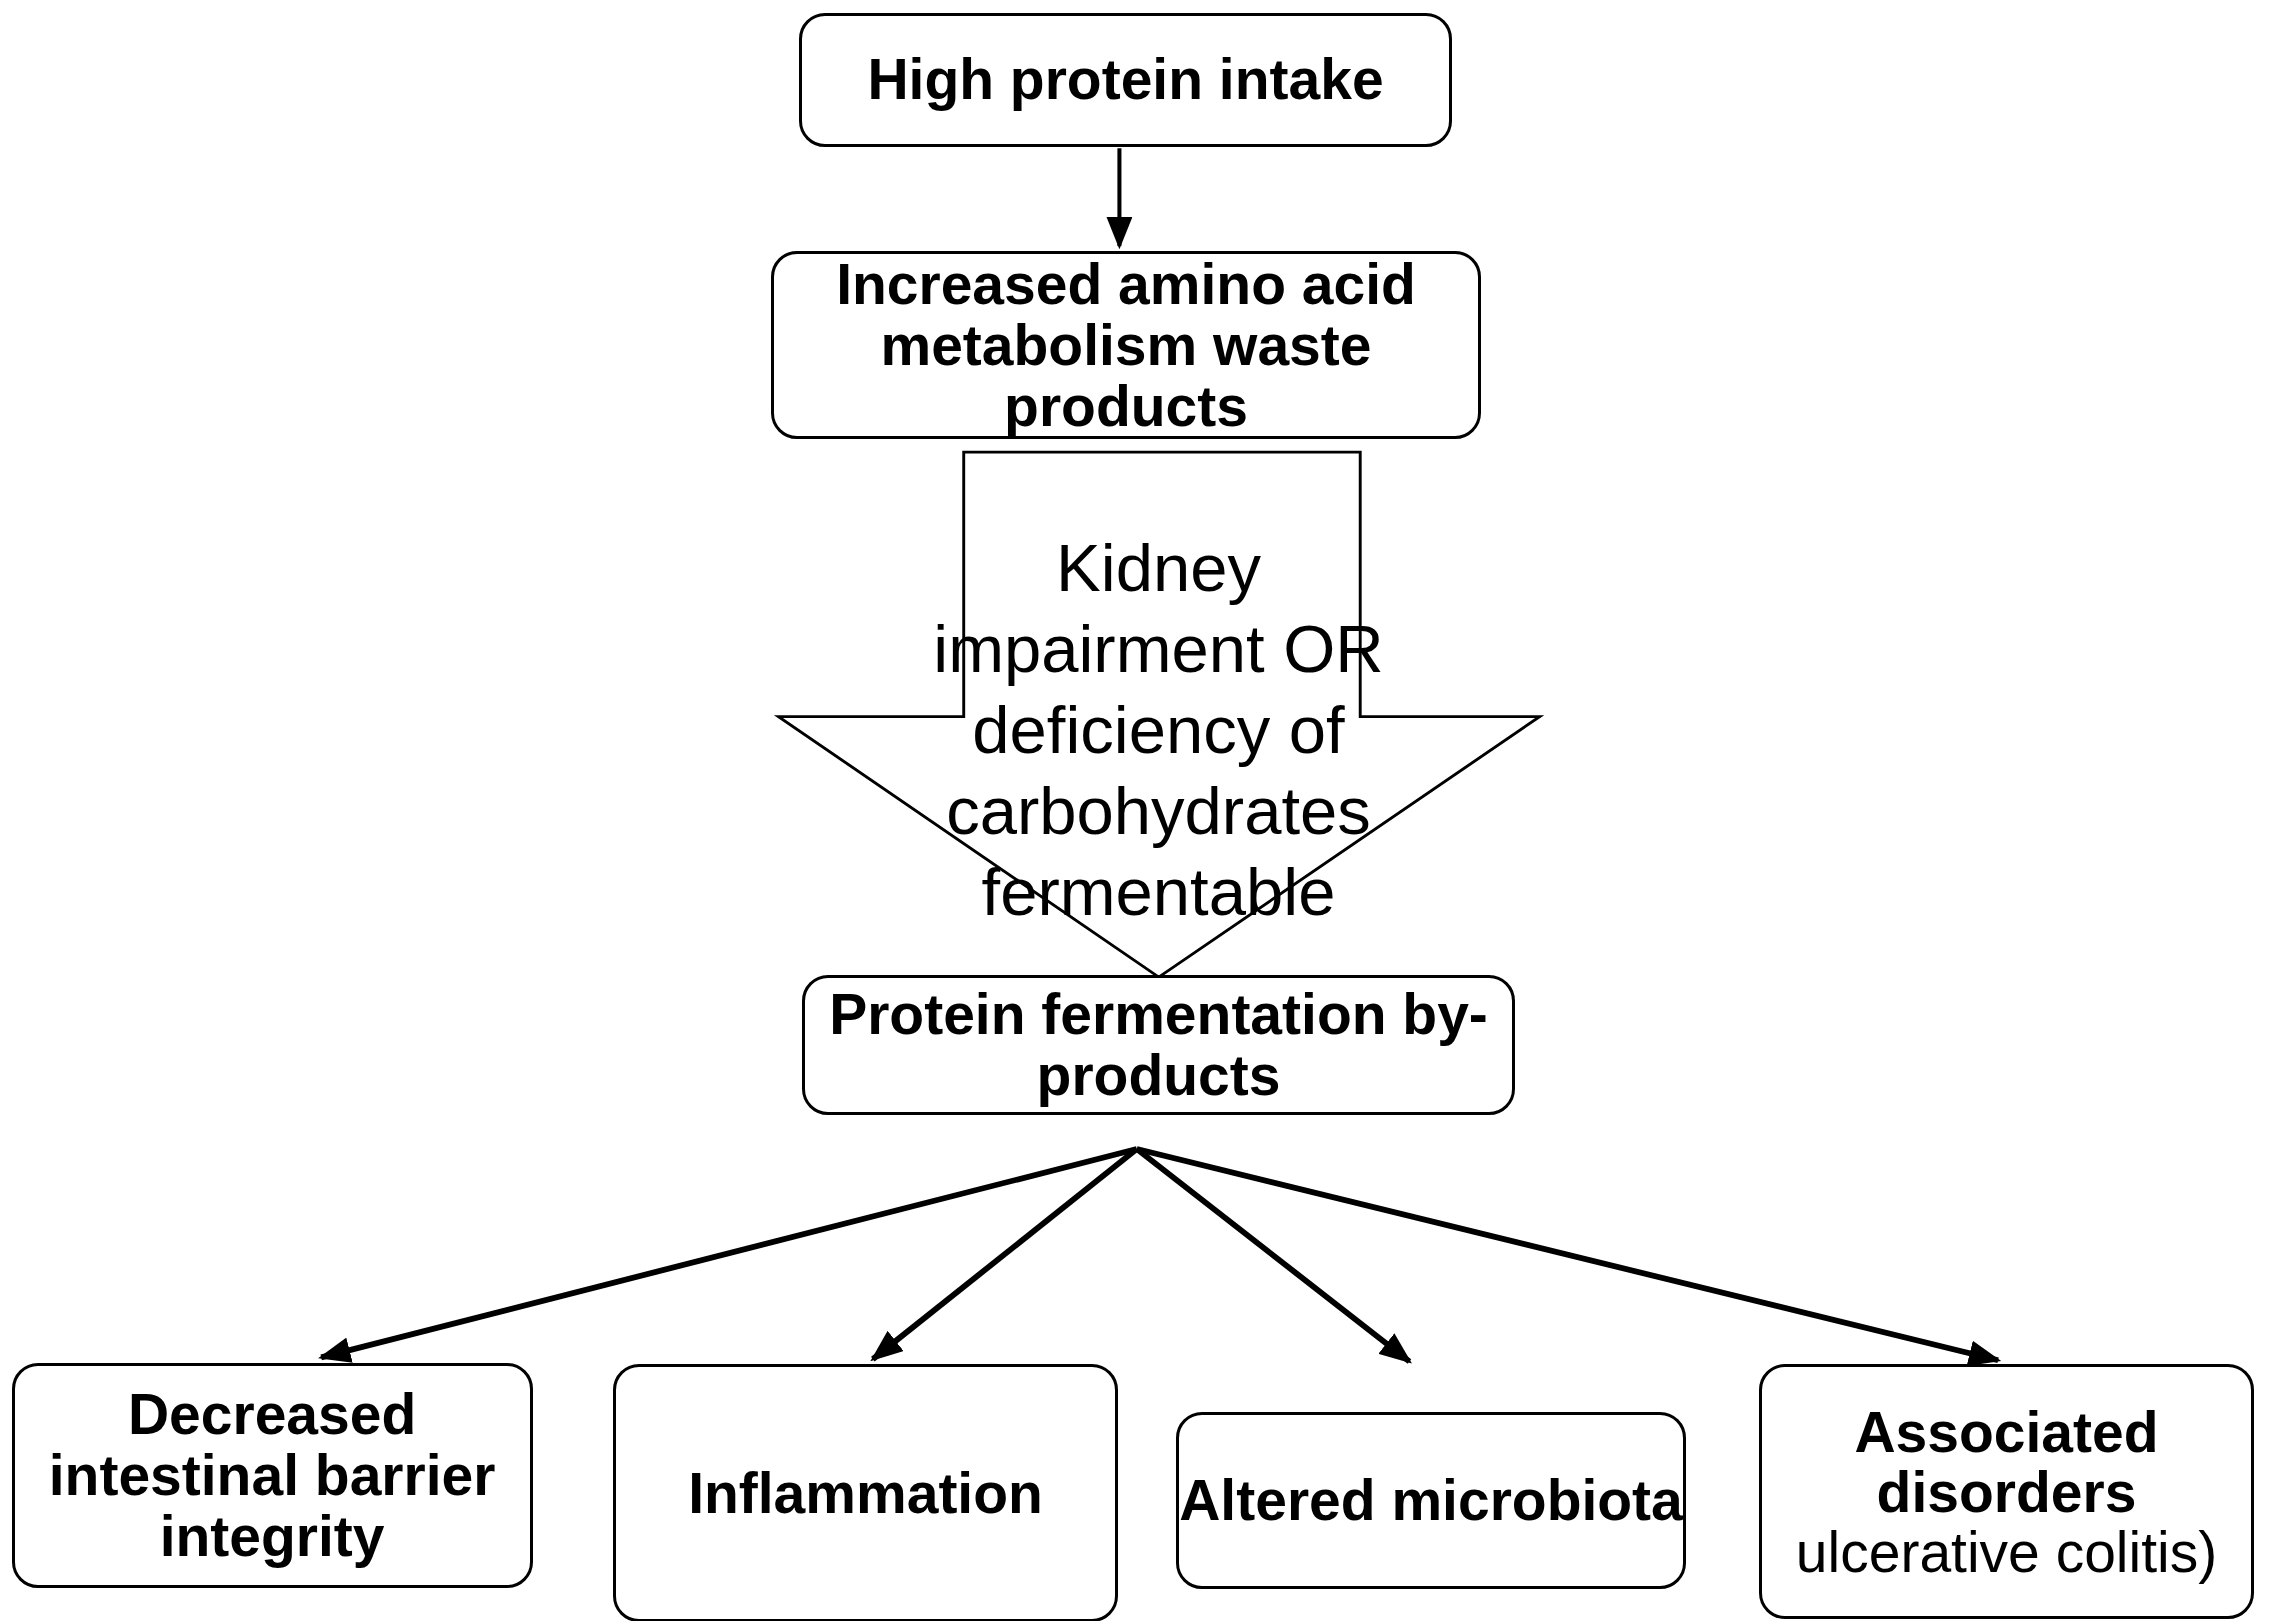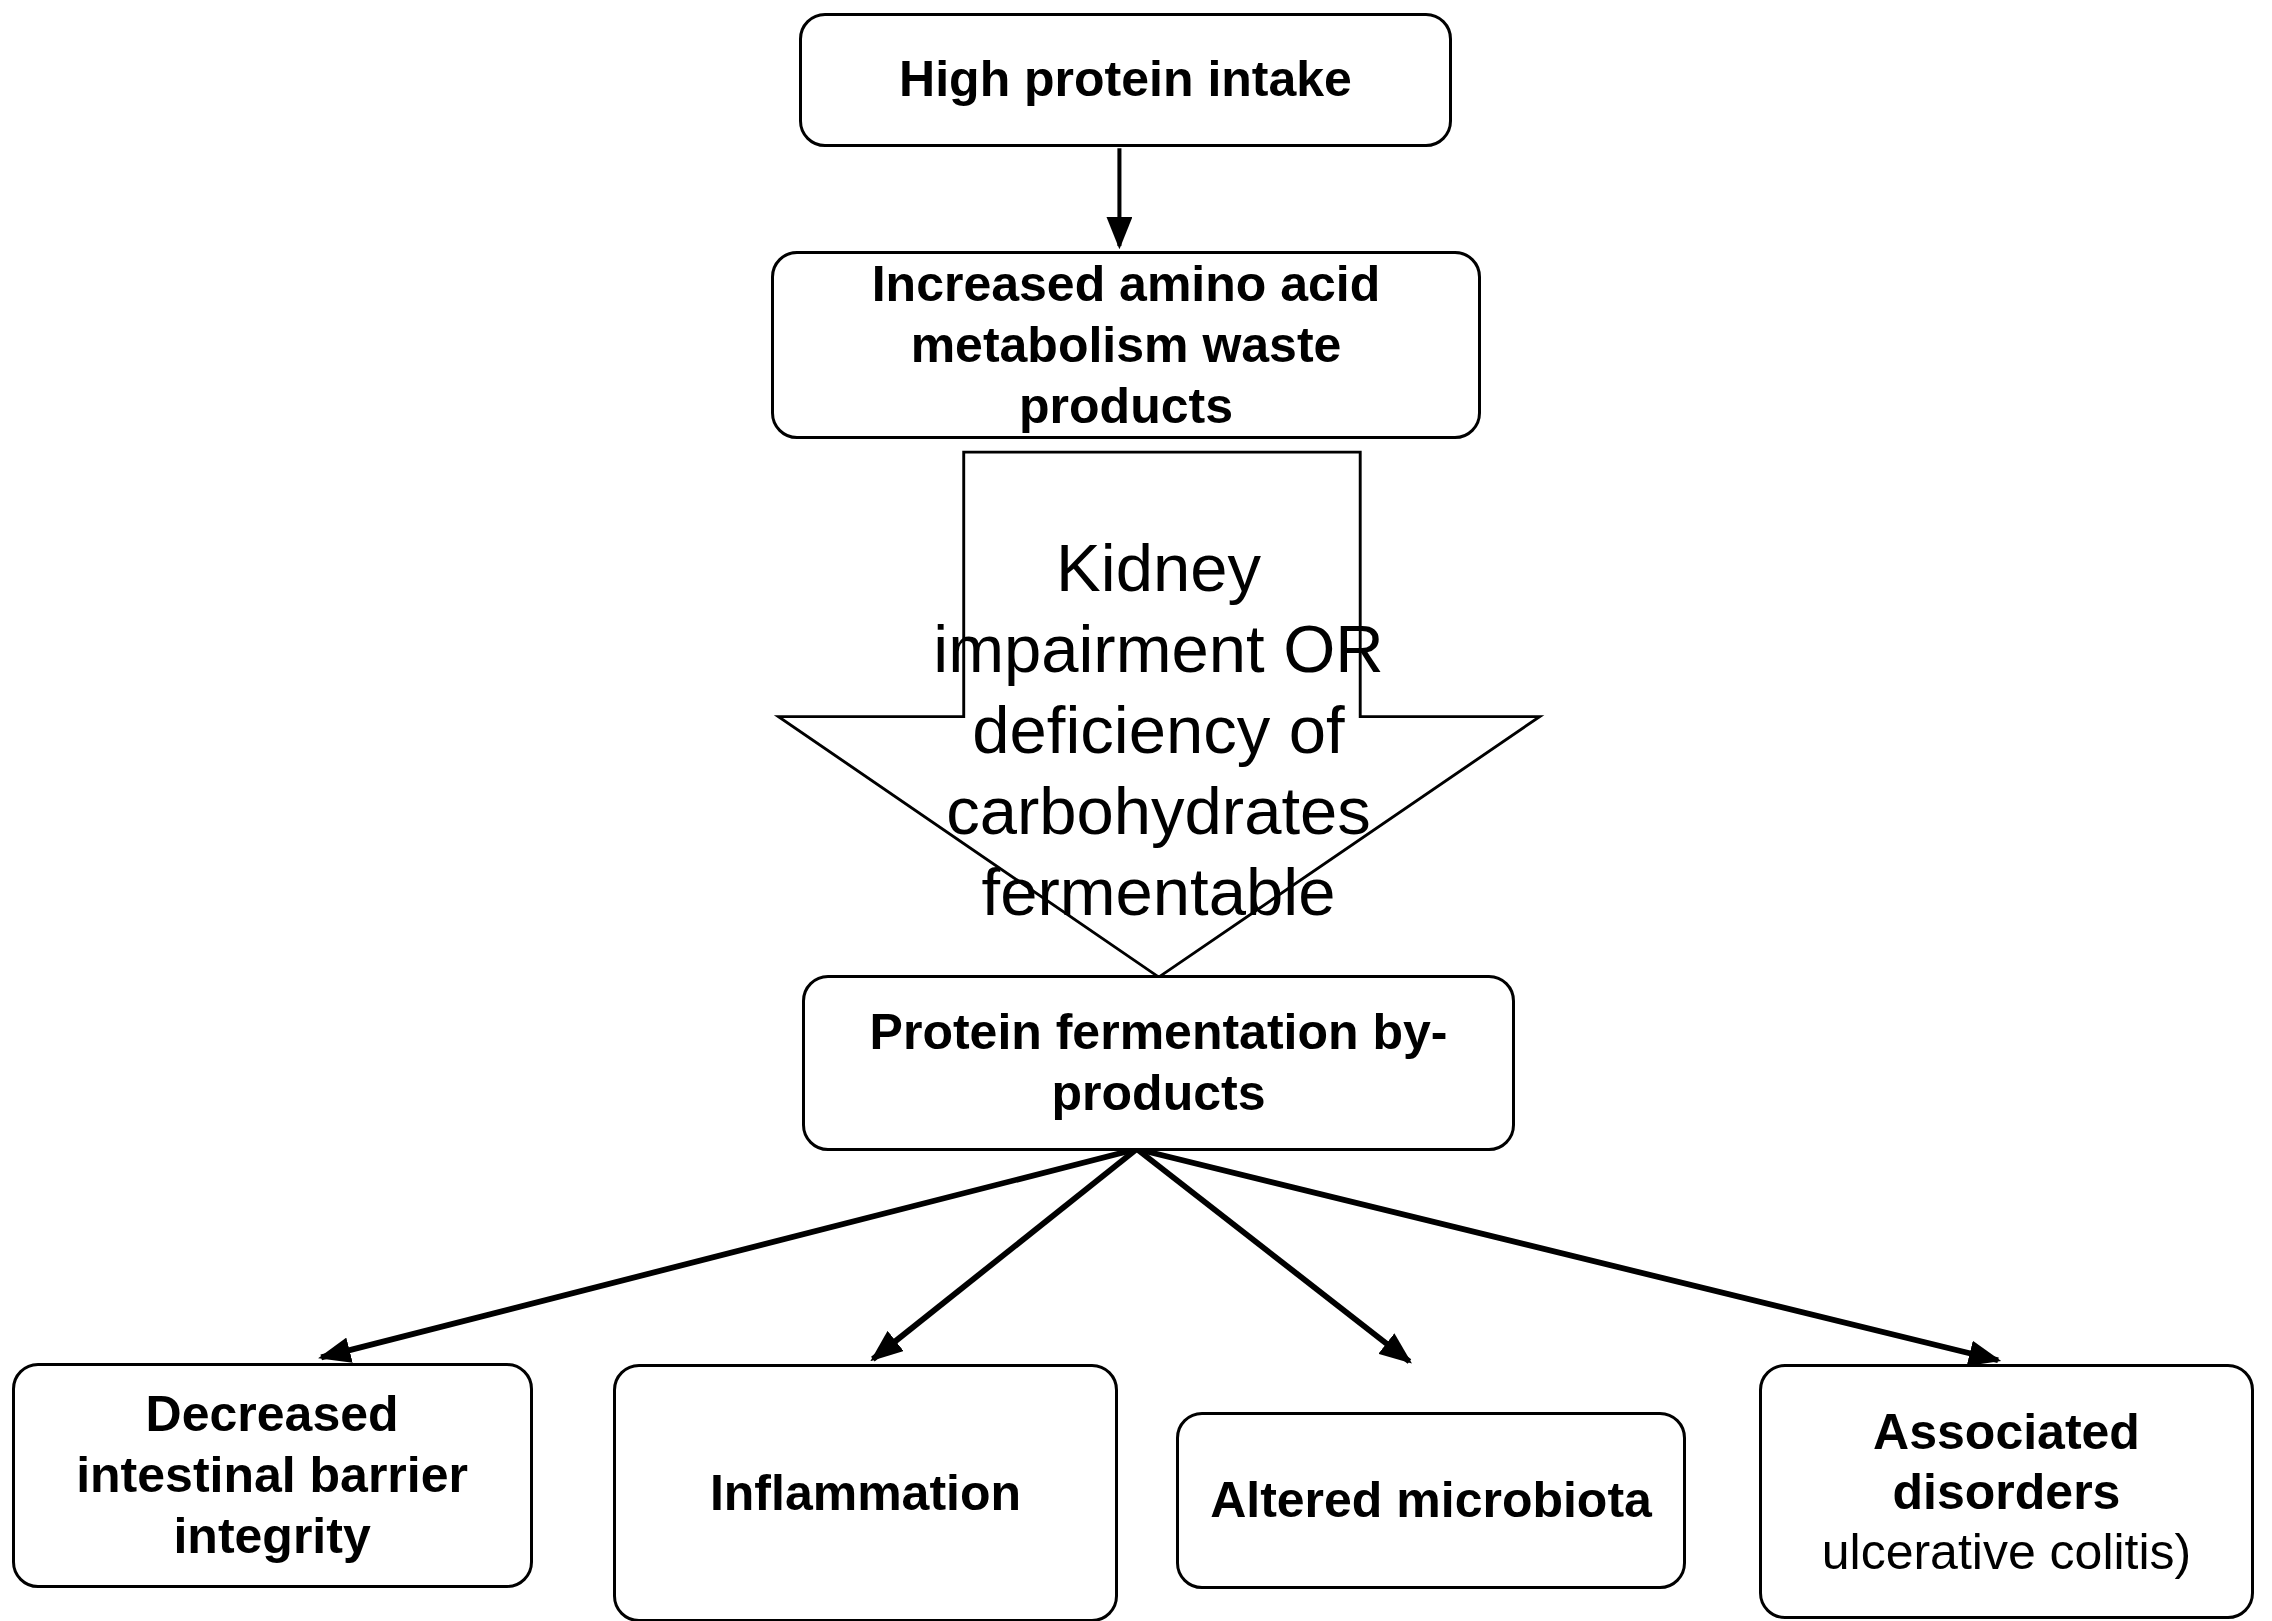--- a/index.html
+++ b/index.html
@@ -29,21 +29,21 @@
     background: #ffffff;
     border: 3.5px solid #000000;
     border-radius: 26px;
     display: flex;
     flex-direction: column;
     align-items: center;
     justify-content: center;
     text-align: center;
   }
   .node .ln {
-    font-size: 50px;
+    font-size: 57px;
     font-weight: bold;
     line-height: 61px;
     white-space: nowrap;
   }
   .node .ln.plain {
     font-weight: normal;
   }
   .node.tight .ln {
     line-height: 60px;
   }
@@ -61,21 +61,21 @@
   }
   .blockarrow-label .ln {
     font-size: 67px;
     font-weight: normal;
     line-height: 81px;
     white-space: nowrap;
   }
   
   #node-high-protein      { left: 799px; top: 12.7px;   width: 653px; height: 134px; }
   #node-amino-waste       { left: 771px; top: 251px;  width: 710px; height: 188px; }
-  #node-fermentation      { left: 802px; top: 975px; width: 713px; height: 176px; }
+  #node-fermentation      { left: 802px; top: 975px; width: 713px; height: 140px; }
   #node-barrier           { left: 11.6px;   top: 1363px; width: 521px;  height: 225px; }
   #node-inflammation      { left: 613px; top: 1364px; width: 505px;  height: 258px; }
   #node-microbiota        { left: 1176px; top: 1412px; width: 510px;  height: 177px; }
   #node-disorders         { left: 1759px; top: 1364px; width: 495px;  height: 255px; }
 </style>
 </head>
 <body>
 
 <div class="stage">
 

